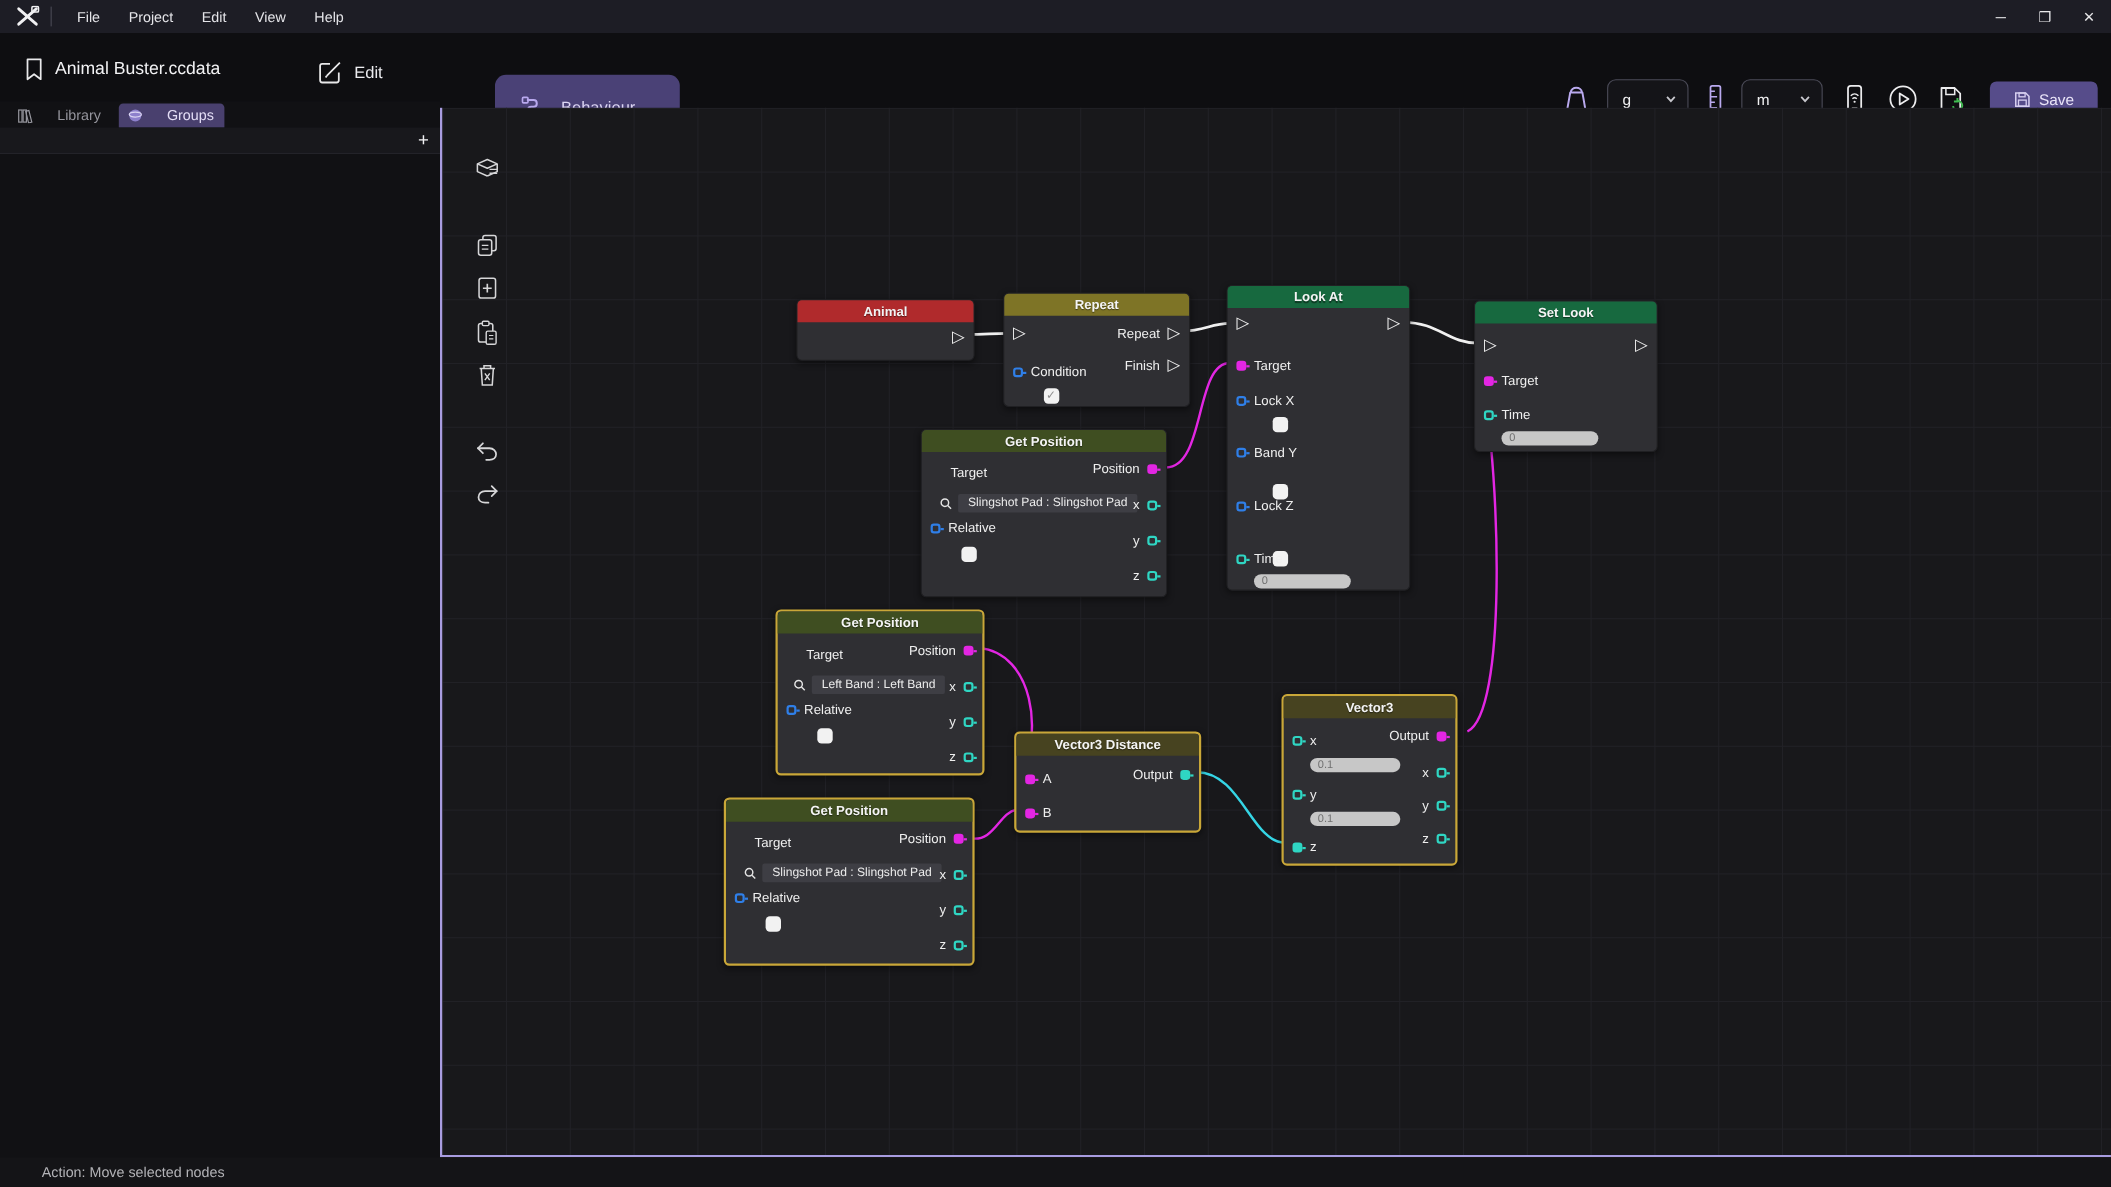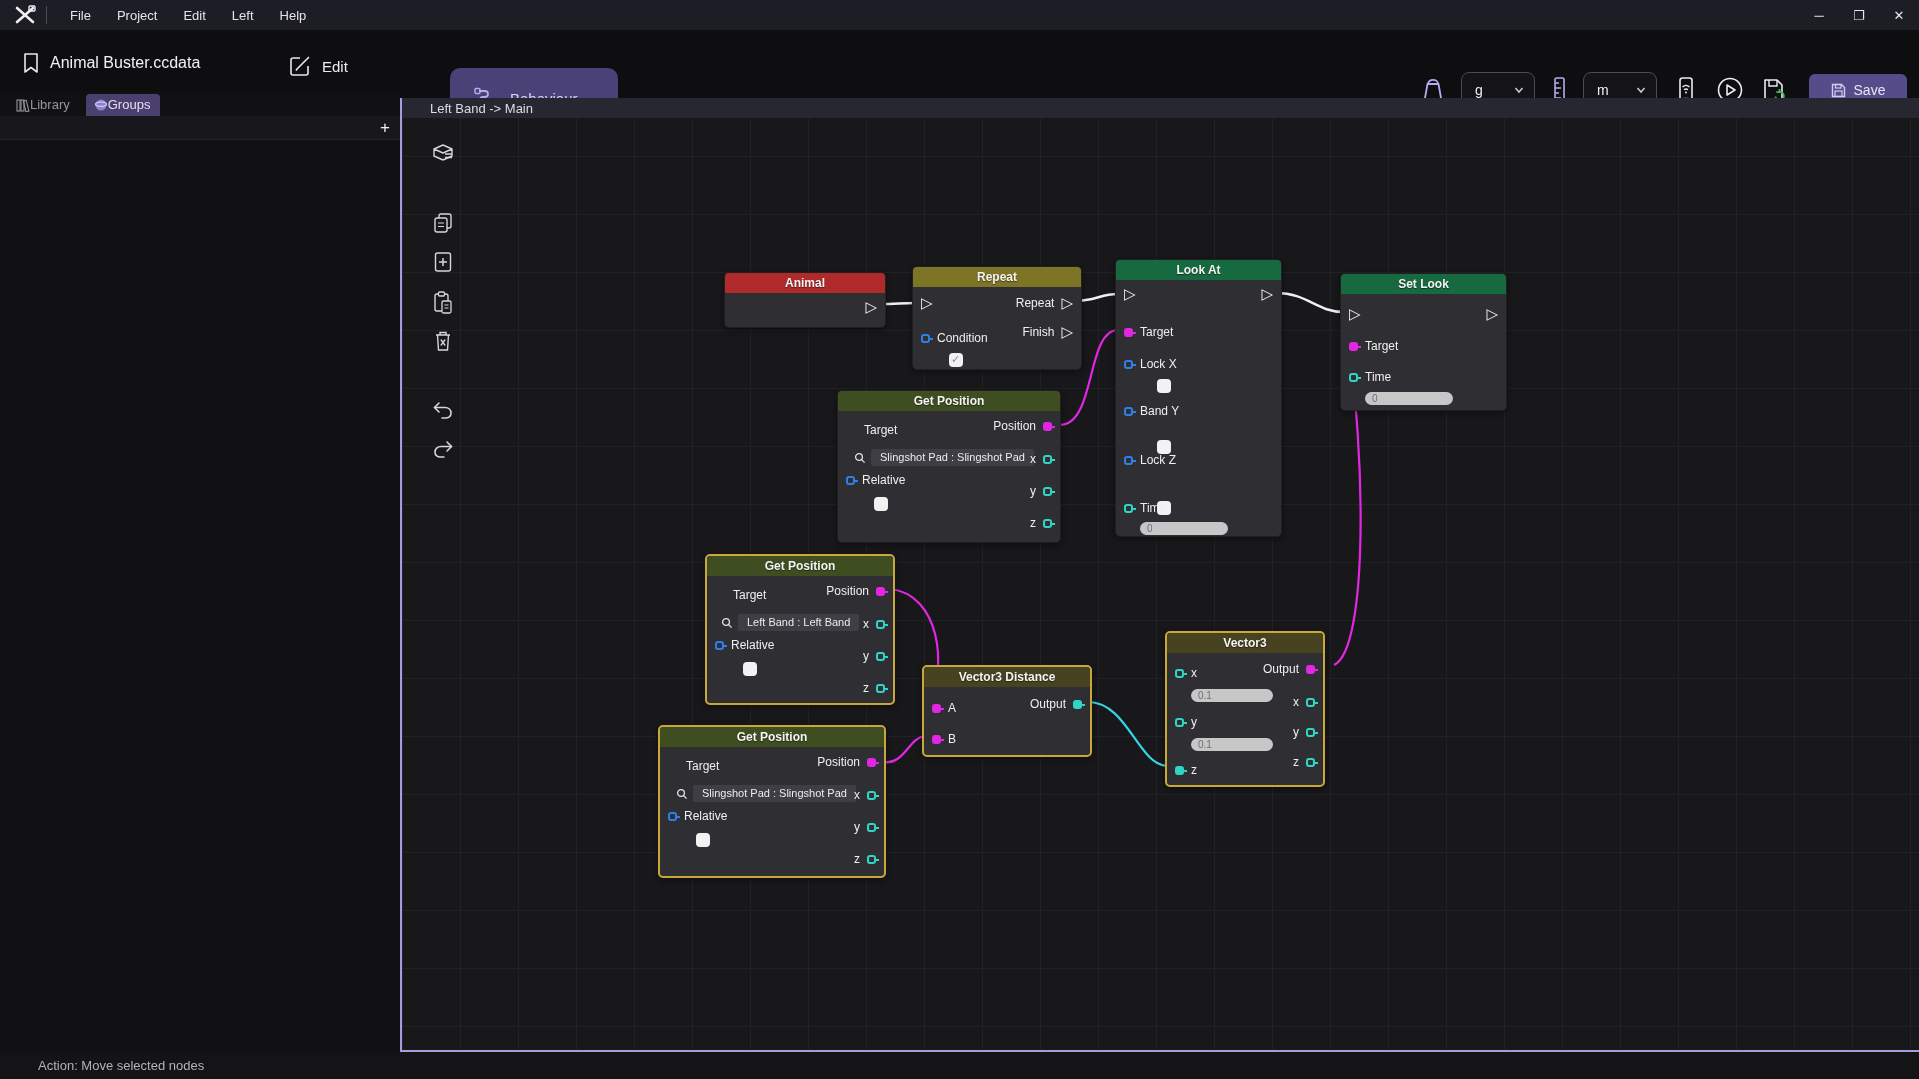--- a/index.html
+++ b/index.html
@@ -32,21 +32,21 @@
   .unitbox .uval { font-size:14px; color:#f0f0f2; }
   .chev { width:10px; height:10px; }
   .iconbtn { width:30px; height:32px; display:flex; align-items:center; justify-content:center; }
   .savebtn { width:98px; height:32px; background:#564c8a; border-radius:6px; display:flex;
     align-items:center; justify-content:center; gap:8px; margin-left:6px; margin-right:4px; }
   .savebtn span { font-size:14px; color:#e9e4f8; }
 
   
   .sidebar { position:absolute; left:0; top:92px; width:400px; height:960px; background:#111114; }
   .sb-tabs { display:flex; align-items:flex-end; height:24px; gap:6px; padding-left:8px; }
-  .sb-tab { display:flex; align-items:center; gap:0; font-size:13px; color:#95959d;
+  .sb-tab { display:flex; align-items:center; gap:22px; font-size:13px; color:#95959d;
     padding:3px 10px 4px 8px; border-radius:4px 4px 0 0; }
   .sb-tab.active { background:#49406e; color:#e4def6; }
   .sb-addrow { height:24px; background:#18181c; border-bottom:1px solid #232329; position:relative; }
   .sb-add { position:absolute; right:10px; top:1px; font-size:17px; color:#f0f0f2; line-height:22px; }
   .sb-item { height:40px; background:#3c3360; display:flex; align-items:center; position:relative; }
   .sb-item .silabel { font-size:14px; color:#f2f2f4; margin-left:53px; }
   .sb-dot { position:absolute; left:295px; top:15px; width:11px; height:11px; border-radius:50%; background:#fff; }
 
   
   .canvas { position:absolute; left:400px; top:98px; width:1519px; height:954px;
@@ -99,21 +99,21 @@
 
 <div class="menubar">
   <svg class="applogo icon" viewBox="0 0 26 20">
     <path d="M5 3 L21 17 M21 3 L5 17" stroke="#f0f0f2" stroke-width="2.6" stroke-linecap="round" fill="none"></path>
     <rect x="17" y="1" width="6" height="5" rx="1" fill="none" stroke="#f0f0f2" stroke-width="1.4"></rect>
   </svg>
   <div class="menusep"></div>
   <div class="menu-item">File</div>
   <div class="menu-item">Project</div>
   <div class="menu-item">Edit</div>
-  <div class="menu-item">Left</div>
+  <div class="menu-item">View</div>
   <div class="menu-item">Help</div>
   <div class="wincontrols">
     <div class="winbtn">─</div>
     <div class="winbtn">❐</div>
     <div class="winbtn">✕</div>
   </div>
 </div>
 
 <div class="header">
   <div class="filegroup">
@@ -209,23 +209,20 @@
       </svg>
       <span>Groups</span>
     </div>
   </div>
   <div class="sb-addrow">
     <span class="sb-add">+</span>
   </div>
 </div>
 
 <div class="canvas">
-  <div class="breadcrumbbar">
-    <span>Left Band -&gt; Main</span>
-  </div>
 
   <div class="cv-tool" style="top:42px">
     <svg class="icon" width="24" height="24" viewBox="0 0 24 24">
       <path d="M3 8 L12 4 L21 8 L12 12 Z M3 8 V15 L12 19 M21 8 V15 L12 19" fill="none" stroke="#d6d6d8" stroke-width="1.4" stroke-linejoin="round"></path>
       <path d="M14 13 H21 M14 16.5 H21" stroke="#d6d6d8" stroke-width="1.3"></path>
     </svg>
   </div>
   <div class="cv-tool" style="top:112px">
     <svg class="icon" width="24" height="24" viewBox="0 0 24 24">
       <rect x="8" y="3" width="12" height="14" rx="2" fill="none" stroke="#d6d6d8" stroke-width="1.4"></rect>

